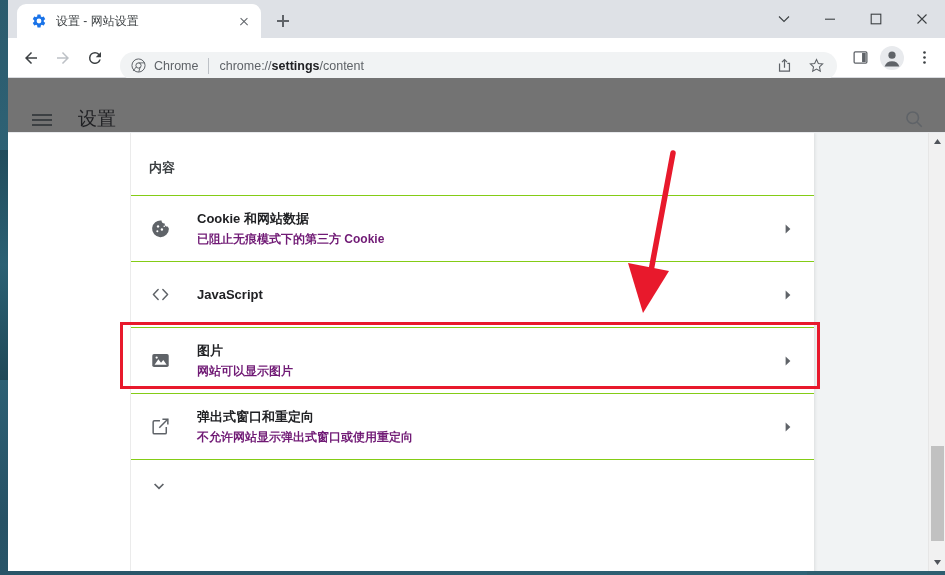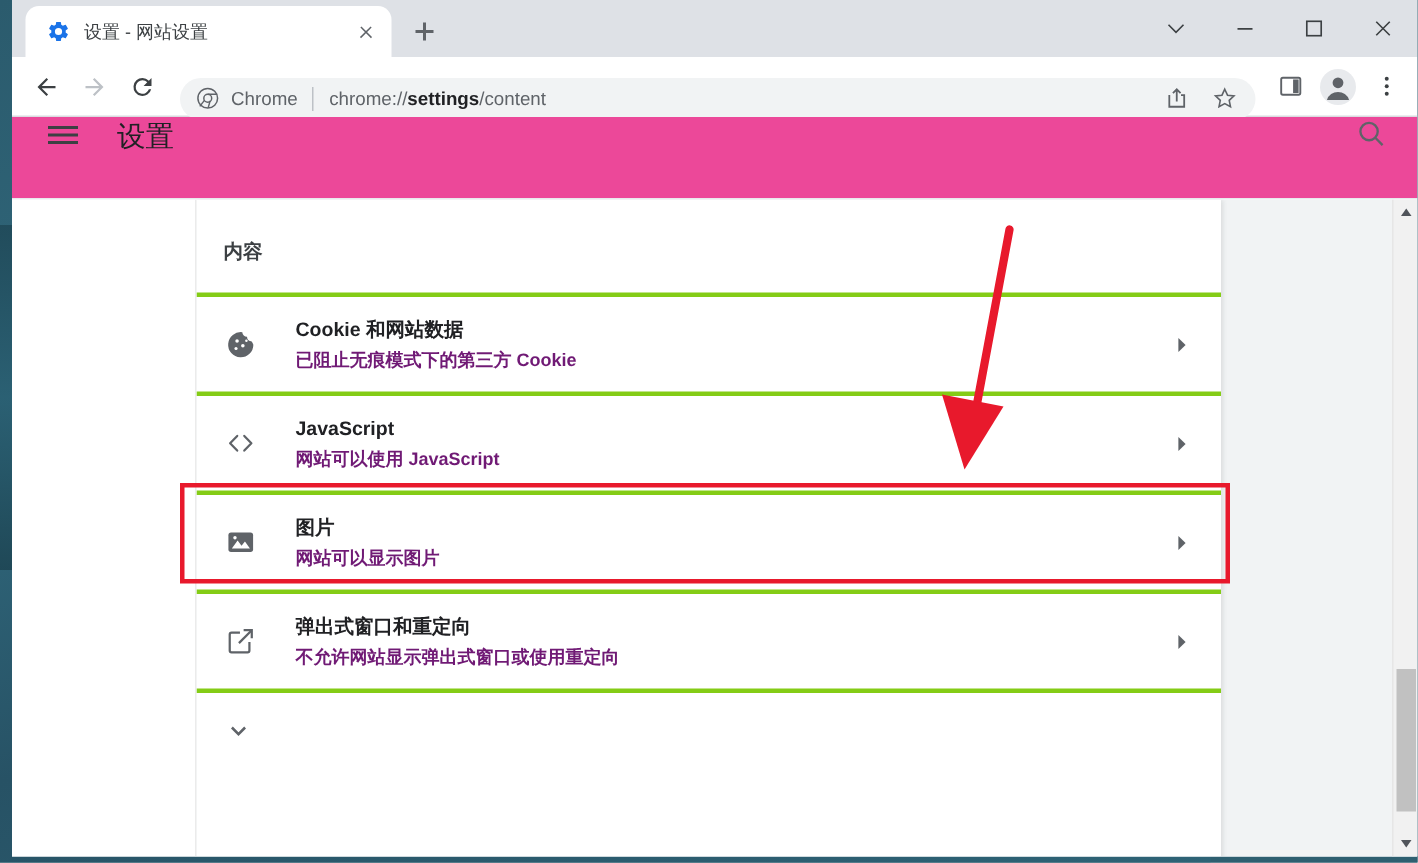--- a/index.html
+++ b/index.html
@@ -149,24 +149,24 @@
   
   .page {
     flex: 1 1 auto;
     position: relative;
     background: #ffffff;
     display: flex; flex-direction: column;
     min-height: 0;
   }
   .settings-header {
     height: 54px;
-    display: flex; align-items: flex-start;
+    display: flex; align-items: flex-end;
     padding: 0 18px 0 22px;
     flex: 0 0 auto;
-    background: #ec4899;
+    background: #737373;
     position: relative; z-index: 3;
   }
   .hamburger { width: 24px; height: 24px; position: relative; flex:0 0 24px;}
   .hamburger span {
     position: absolute; left: 2px; width: 20px; height: 2px; background: #3c4043;
   }
   .hamburger span:nth-child(1){ top: 6px; }
   .hamburger span:nth-child(2){ top: 11px; }
   .hamburger span:nth-child(3){ top: 16px; }
   .settings-title {
@@ -207,21 +207,21 @@
   }
   .section-title {
     font-size: 13px; color: #3c4043;
     padding: 26px 0 18px 18px;
     font-family: "Liberation Sans","DejaVu Sans",sans-serif;
   }
   .row {
     height: 66px;
     display: flex; align-items: center;
     padding: 0 16px 0 18px;
-    border-top: 3px solid #84cc16;
+    border-top: 1px solid #84cc16;
     position: relative;
   }
   .row-icon {
     width: 22px; height: 22px; flex: 0 0 22px;
     margin-right: 26px;
     display: flex; align-items: center; justify-content: center;
   }
   .row-text { flex: 1 1 auto; min-width: 0; }
   .row-title {
     font-size: 13px; color: #202124; line-height: 18px;
@@ -429,21 +429,20 @@
             </div>
 
             <div class="row">
               <div class="row-icon">
                 <svg width="21" height="21" viewBox="0 0 24 24">
                   <path d="M9.3 6.4 L3.9 12 L9.3 17.6 M14.7 6.4 L20.1 12 L14.7 17.6" fill="none" stroke="#5f6368" stroke-width="1.7" stroke-linecap="round" stroke-linejoin="round"></path>
                 </svg>
               </div>
               <div class="row-text">
                 <div class="row-title">JavaScript</div>
-                <div class="row-sub">网站可以使用 JavaScript</div>
               </div>
               <div class="row-arrow">
                 <svg width="12" height="12" viewBox="0 0 12 12">
                     <path d="M3.6 1.4 L8.4 6 L3.6 10.6 Z" fill="#5f6368"></path>
                   </svg>
               </div>
             </div>
 
             <div class="row">
               <div class="row-icon">

